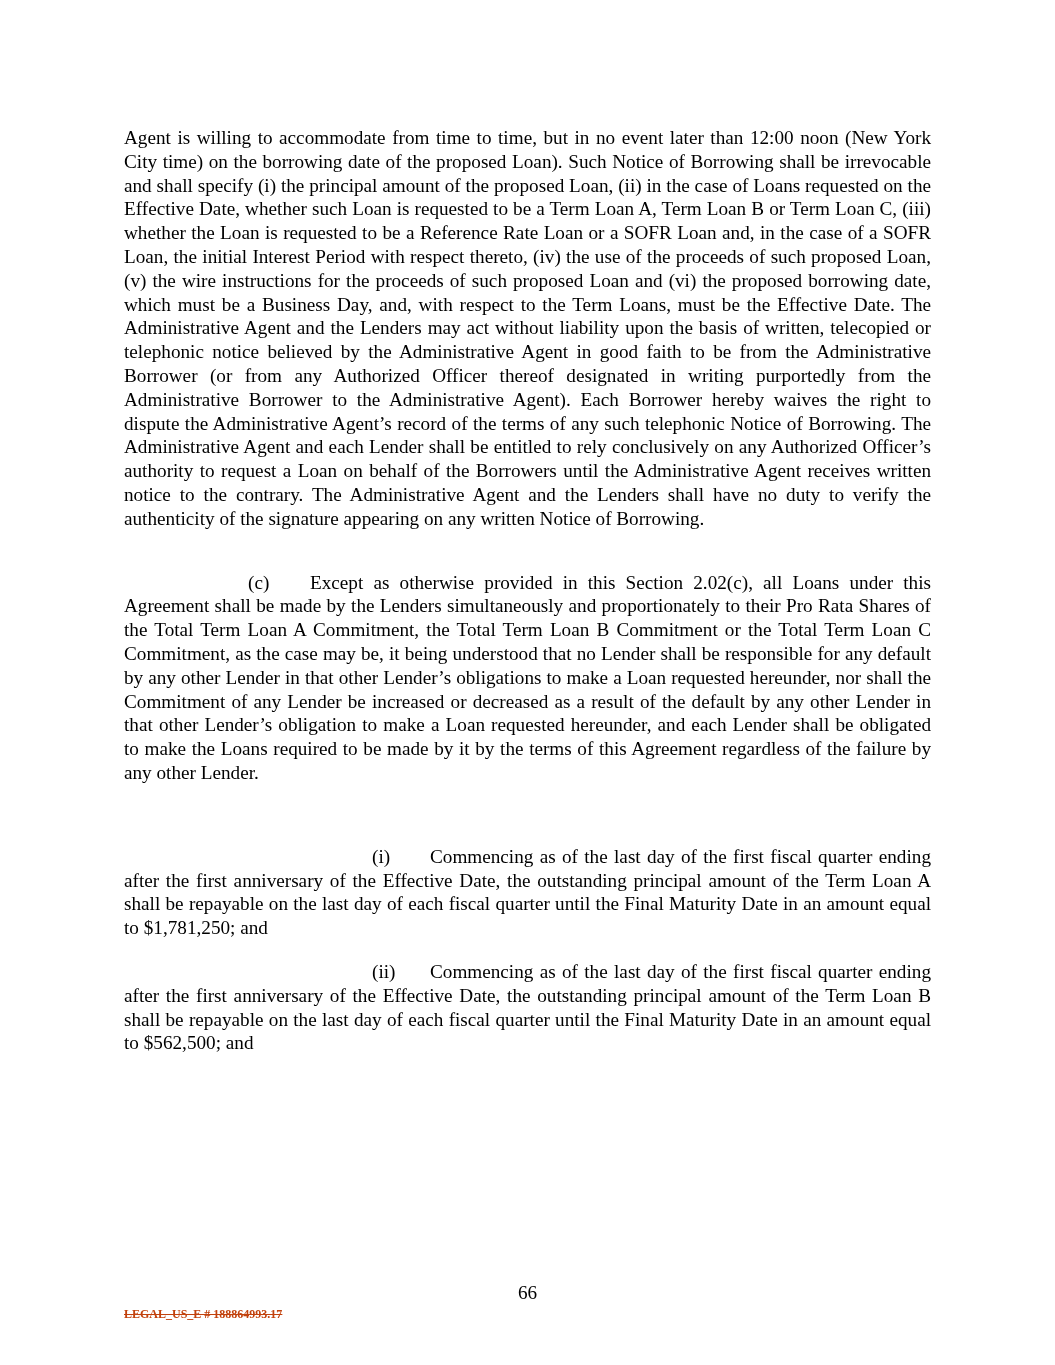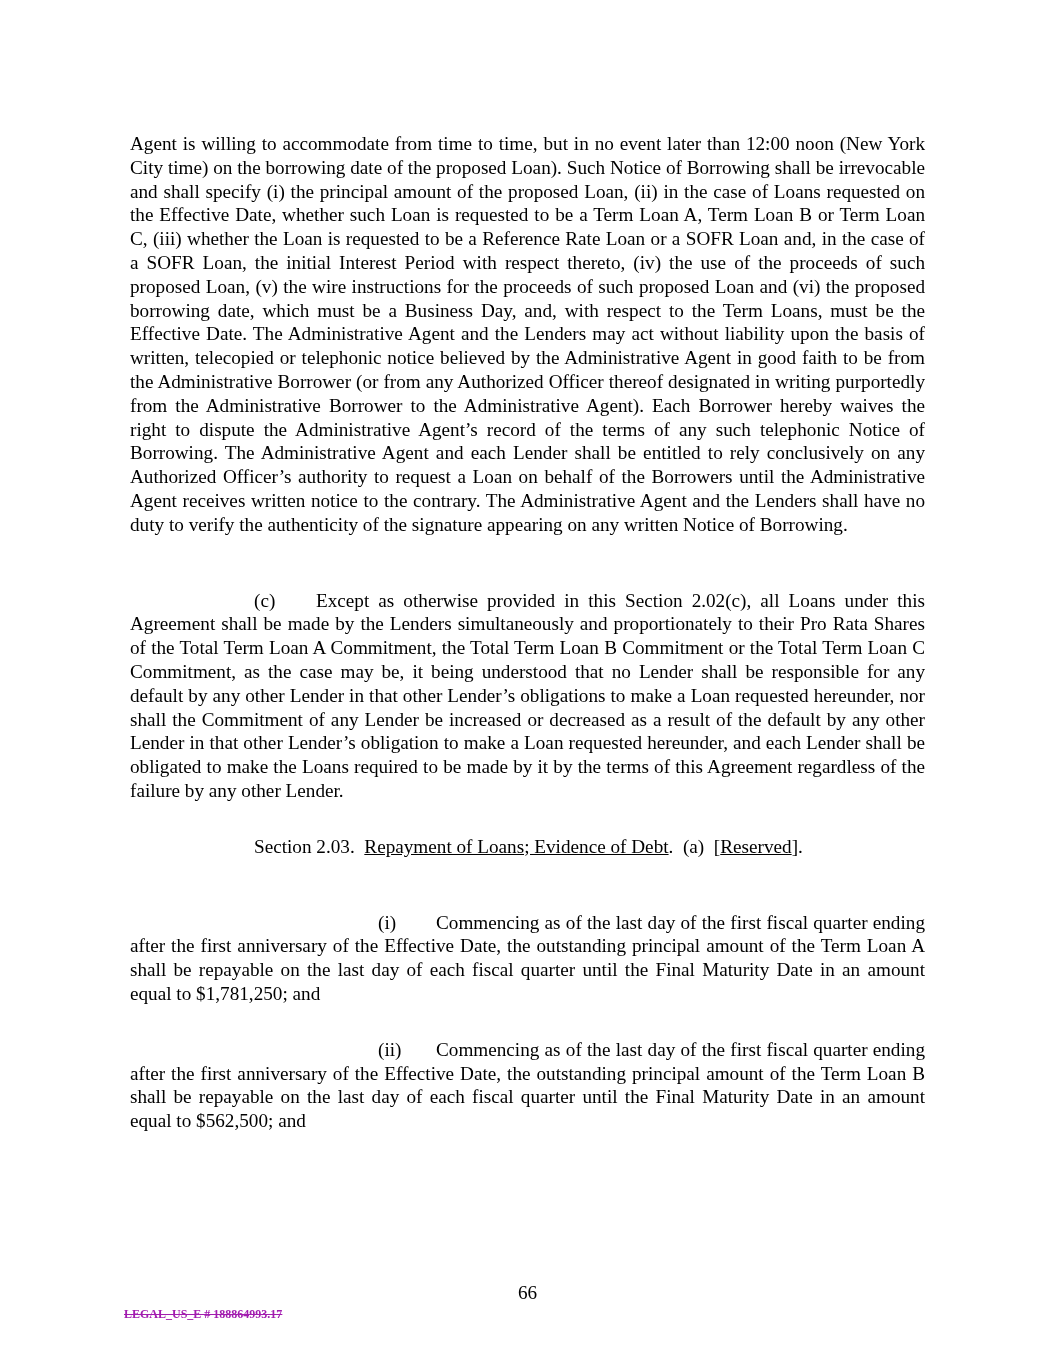--- a/index.html
+++ b/index.html
@@ -1,49 +1,48 @@
 <!DOCTYPE html>
 <html><head>
 <meta charset="utf-8">
 <style>
   html, body { margin: 0; padding: 0; background: #ffffff; }
   body { width: 1055px; height: 1365px; position: relative; overflow: hidden;
          font-family: "Liberation Serif", serif; color: #000; }
   .page { position: absolute; left: 124px; top: 126px; width: 807px; }
-  .p { font-size: 19.2px; line-height: 23.8px; text-align: justify; margin: 6px; }
+  .p { font-size: 19.2px; line-height: 23.8px; text-align: justify; margin: 0; }
   .p.last-line-left { text-align-last: left; }
   .gap { height: 20px; }
   .indent1 { padding-left: 124px; }
   .indent2 { padding-left: 248px; }
   .tab { display: inline-block; width: 62px; }
   .tab2 { display: inline-block; width: 58px; }
   .u { text-decoration: underline; }
   .center { text-align: left; }
   .page-num { position: absolute; left: 0; width: 1055px; top: 1282px; text-align: center;
               font-size: 19.2px; }
   .footer-id { position: absolute; left: 124px; top: 1307px; font-size: 12px; font-weight: bold;
-               color: #a21caf; text-decoration: line-through; }
+               color: #c2410c; text-decoration: line-through; }
 </style>
 </head>
 <body>
 
 <div class="page">
 
   <p class="p last-line-left">Agent is willing to accommodate from time to time, but in no event later than 12:00 noon (New York City time) on the borrowing date of the proposed Loan).  Such Notice of Borrowing shall be irrevocable and shall specify (i) the principal amount of the proposed Loan, (ii) in the case of Loans requested on the Effective Date, whether such Loan is requested to be a Term Loan A, Term Loan B or Term Loan C, (iii) whether the Loan is requested to be a Reference Rate Loan or a SOFR Loan and, in the case of a SOFR Loan, the initial Interest Period with respect thereto, (iv) the use of the proceeds of such proposed Loan, (v) the wire instructions for the proceeds of such proposed Loan and (vi) the proposed borrowing date, which must be a Business Day, and, with respect to the Term Loans, must be the Effective Date.  The Administrative Agent and the Lenders may act without liability upon the basis of written, telecopied or telephonic notice believed by the Administrative Agent in good faith to be from the Administrative Borrower (or from any Authorized Officer thereof designated in writing purportedly from the Administrative Borrower to the Administrative Agent).  Each Borrower hereby waives the right to dispute the Administrative Agent’s record of the terms of any such telephonic Notice of Borrowing.  The Administrative Agent and each Lender shall be entitled to rely conclusively on any Authorized Officer’s authority to request a Loan on behalf of the Borrowers until the Administrative Agent receives written notice to the contrary.  The Administrative Agent and the Lenders shall have no duty to verify the authenticity of the signature appearing on any written Notice of Borrowing.</p>
 
   <div class="gap"></div>
 
 
   <div class="gap"></div>
 
   <p class="p last-line-left"><span class="indent1"></span><span class="tab">(c)</span><span>Except as otherwise provided in this Section 2.02(c), all Loans under this Agreement shall be made by the Lenders simultaneously and proportionately to their Pro Rata Shares of the Total Term Loan A Commitment, the Total Term Loan B Commitment or the Total Term Loan C Commitment, as the case may be, it being understood that no Lender shall be responsible for any default by any other Lender in that other Lender’s obligations to make a Loan requested hereunder, nor shall the Commitment of any Lender be increased or decreased as a result of the default by any other Lender in that other Lender’s obligation to make a Loan requested hereunder, and each Lender shall be obligated to make the Loans required to be made by it by the terms of this Agreement regardless of the failure by any other Lender.</span></p>
 
   <div class="gap"></div>
 
-  <p class="p center"><span class="indent1"></span><span>Section 2.03.</span>&nbsp;&nbsp;<span class="u">Repayment of Loans; Evidence of Debt</span>.&nbsp;&nbsp;<span>(a)</span>&nbsp;&nbsp;<span>[</span><span class="u">Reserved</span><span>].</span></p>
 
   <div class="gap"></div>
 
 
   <div class="gap"></div>
 
   <p class="p last-line-left"><span class="indent2"></span><span class="tab2">(i)</span><span>Commencing as of the last day of the first fiscal quarter ending after the first anniversary of the Effective Date, the outstanding principal amount of the Term Loan A shall be repayable on the last day of each fiscal quarter until the Final Maturity Date in an amount equal to $1,781,250; and</span></p>
 
   <div class="gap"></div>
 

